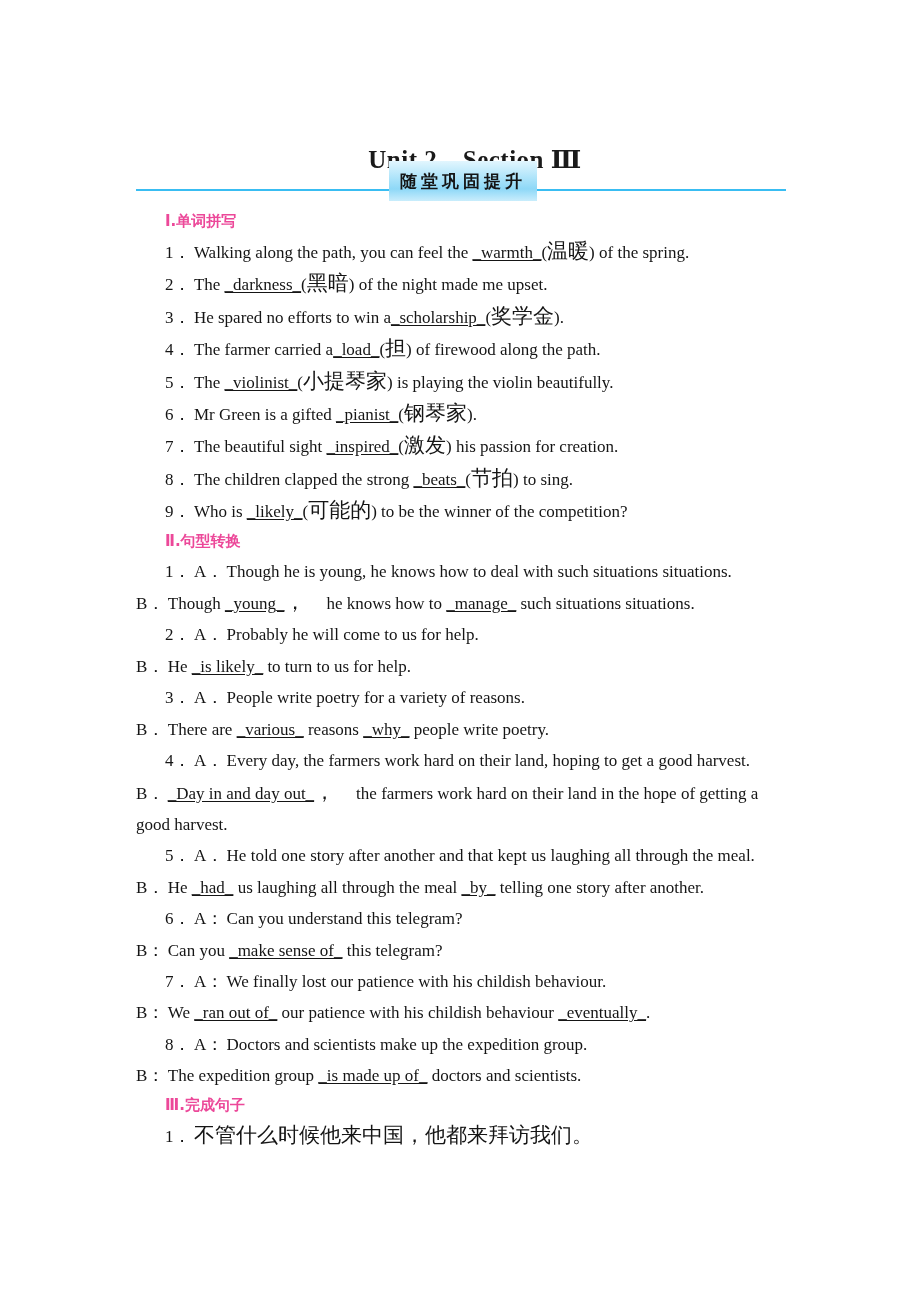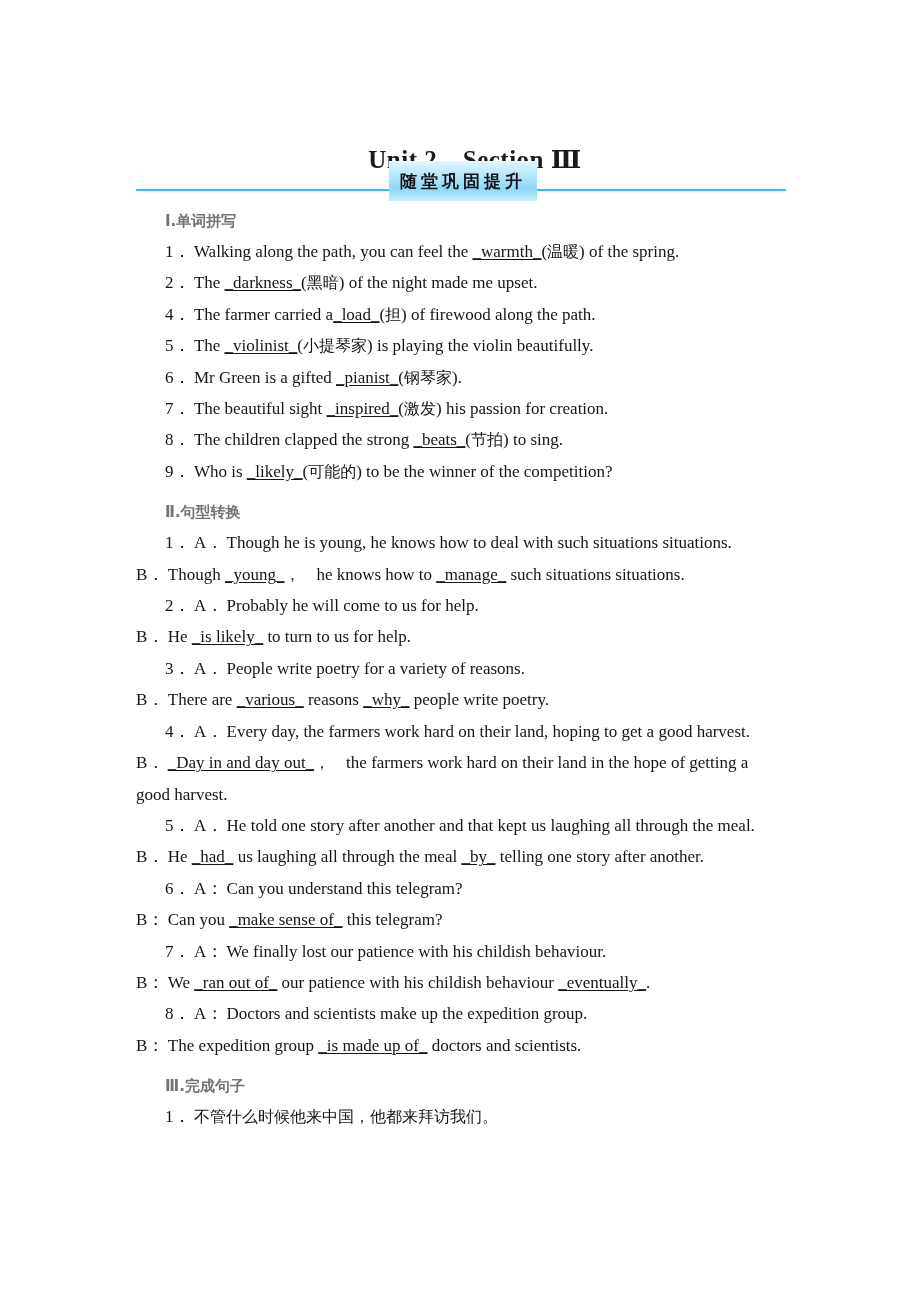--- a/index.html
+++ b/index.html
@@ -81,65 +81,66 @@
     position: absolute;
     left: 136px;
     top: 208px;
     width: 650px;
   }
 
   .sec-head {
     font-family: "DejaVu Sans", "Liberation Sans", sans-serif;
     font-size: 15px;
     font-weight: bold;
-    color: #737373;
+    color: #ec4899;
     margin: 0 0 2px 29px;
     line-height: 26px;
     white-space: pre;
   }
-  .sec-head.tight-top { margin-top: 12px; }
+  .sec-head.tight-top { margin-top: 0; }
 
   .line {
     font-size: 17px;
     line-height: 31.4px;
     margin: 0;
     white-space: pre-wrap;
     color: #151515;
   }
   
   .line.indent  { padding-left: 29px; }
   
   .line.flush   { padding-left: 0px; }
 
   .blank {
     text-decoration: underline;
     text-underline-offset: 2px;
     white-space: pre;
   }
 
-  .cn { font-family: "DejaVu Sans", "Liberation Sans", sans-serif; font-size: 16px; }
+  .cn { font-family: "DejaVu Sans", "Liberation Sans", sans-serif; font-size: 21px; }
 </style>
 </head>
 <body>
 
 <div class="page">
 
   <div class="doc-title">Unit 2　Section Ⅲ</div>
 
   <div class="banner-wrap">
     <div class="banner-rule"></div>
     <div class="banner-pill">
       <span>随堂巩固提升</span>
     </div>
   </div>
 
   <div class="content" id="content-root">
       <div class="sec-head">Ⅰ.单词拼写</div>
       <div class="line indent"><span>1． </span><span>Walking along the path, you can feel the </span><span class="blank">_warmth_</span><span>(</span><span class="cn">温暖</span><span>) of the spring.</span></div>
       <div class="line indent"><span>2． </span><span>The </span><span class="blank">_darkness_</span><span>(</span><span class="cn">黑暗</span><span>) of the night made me upset.</span></div>
+      <div class="line indent"><span>3． </span><span>He spared no efforts to win a</span><span class="blank">_scholarship_</span><span>(</span><span class="cn">奖学金</span><span>).</span></div>
       <div class="line indent"><span>4． </span><span>The farmer carried a</span><span class="blank">_load_</span><span>(</span><span class="cn">担</span><span>) of firewood along the path.</span></div>
       <div class="line indent"><span>5． </span><span>The </span><span class="blank">_violinist_</span><span>(</span><span class="cn">小提琴家</span><span>) is playing the violin beautifully.</span></div>
       <div class="line indent"><span>6． </span><span>Mr Green is a gifted </span><span class="blank">_pianist_</span><span>(</span><span class="cn">钢琴家</span><span>).</span></div>
       <div class="line indent"><span>7． </span><span>The beautiful sight </span><span class="blank">_inspired_</span><span>(</span><span class="cn">激发</span><span>) his passion for creation.</span></div>
       <div class="line indent"><span>8． </span><span>The children clapped the strong </span><span class="blank">_beats_</span><span>(</span><span class="cn">节拍</span><span>) to sing.</span></div>
       <div class="line indent"><span>9． </span><span>Who is </span><span class="blank">_likely_</span><span>(</span><span class="cn">可能的</span><span>) to be the winner of the competition?</span></div>
       <div class="sec-head tight-top">Ⅱ.句型转换</div>
       <div class="line indent"><span>1． </span><span>A． </span><span>Though he is young, he knows how to deal with such situations situations.</span></div>
       <div class="line flush"><span>B． </span><span>Though </span><span class="blank">_young_</span><span class="cn">，　</span><span>he knows how to </span><span class="blank">_manage_</span><span> such situations situations.</span></div>
       <div class="line indent"><span>2． </span><span>A． </span><span>Probably he will come to us for help.</span></div>

